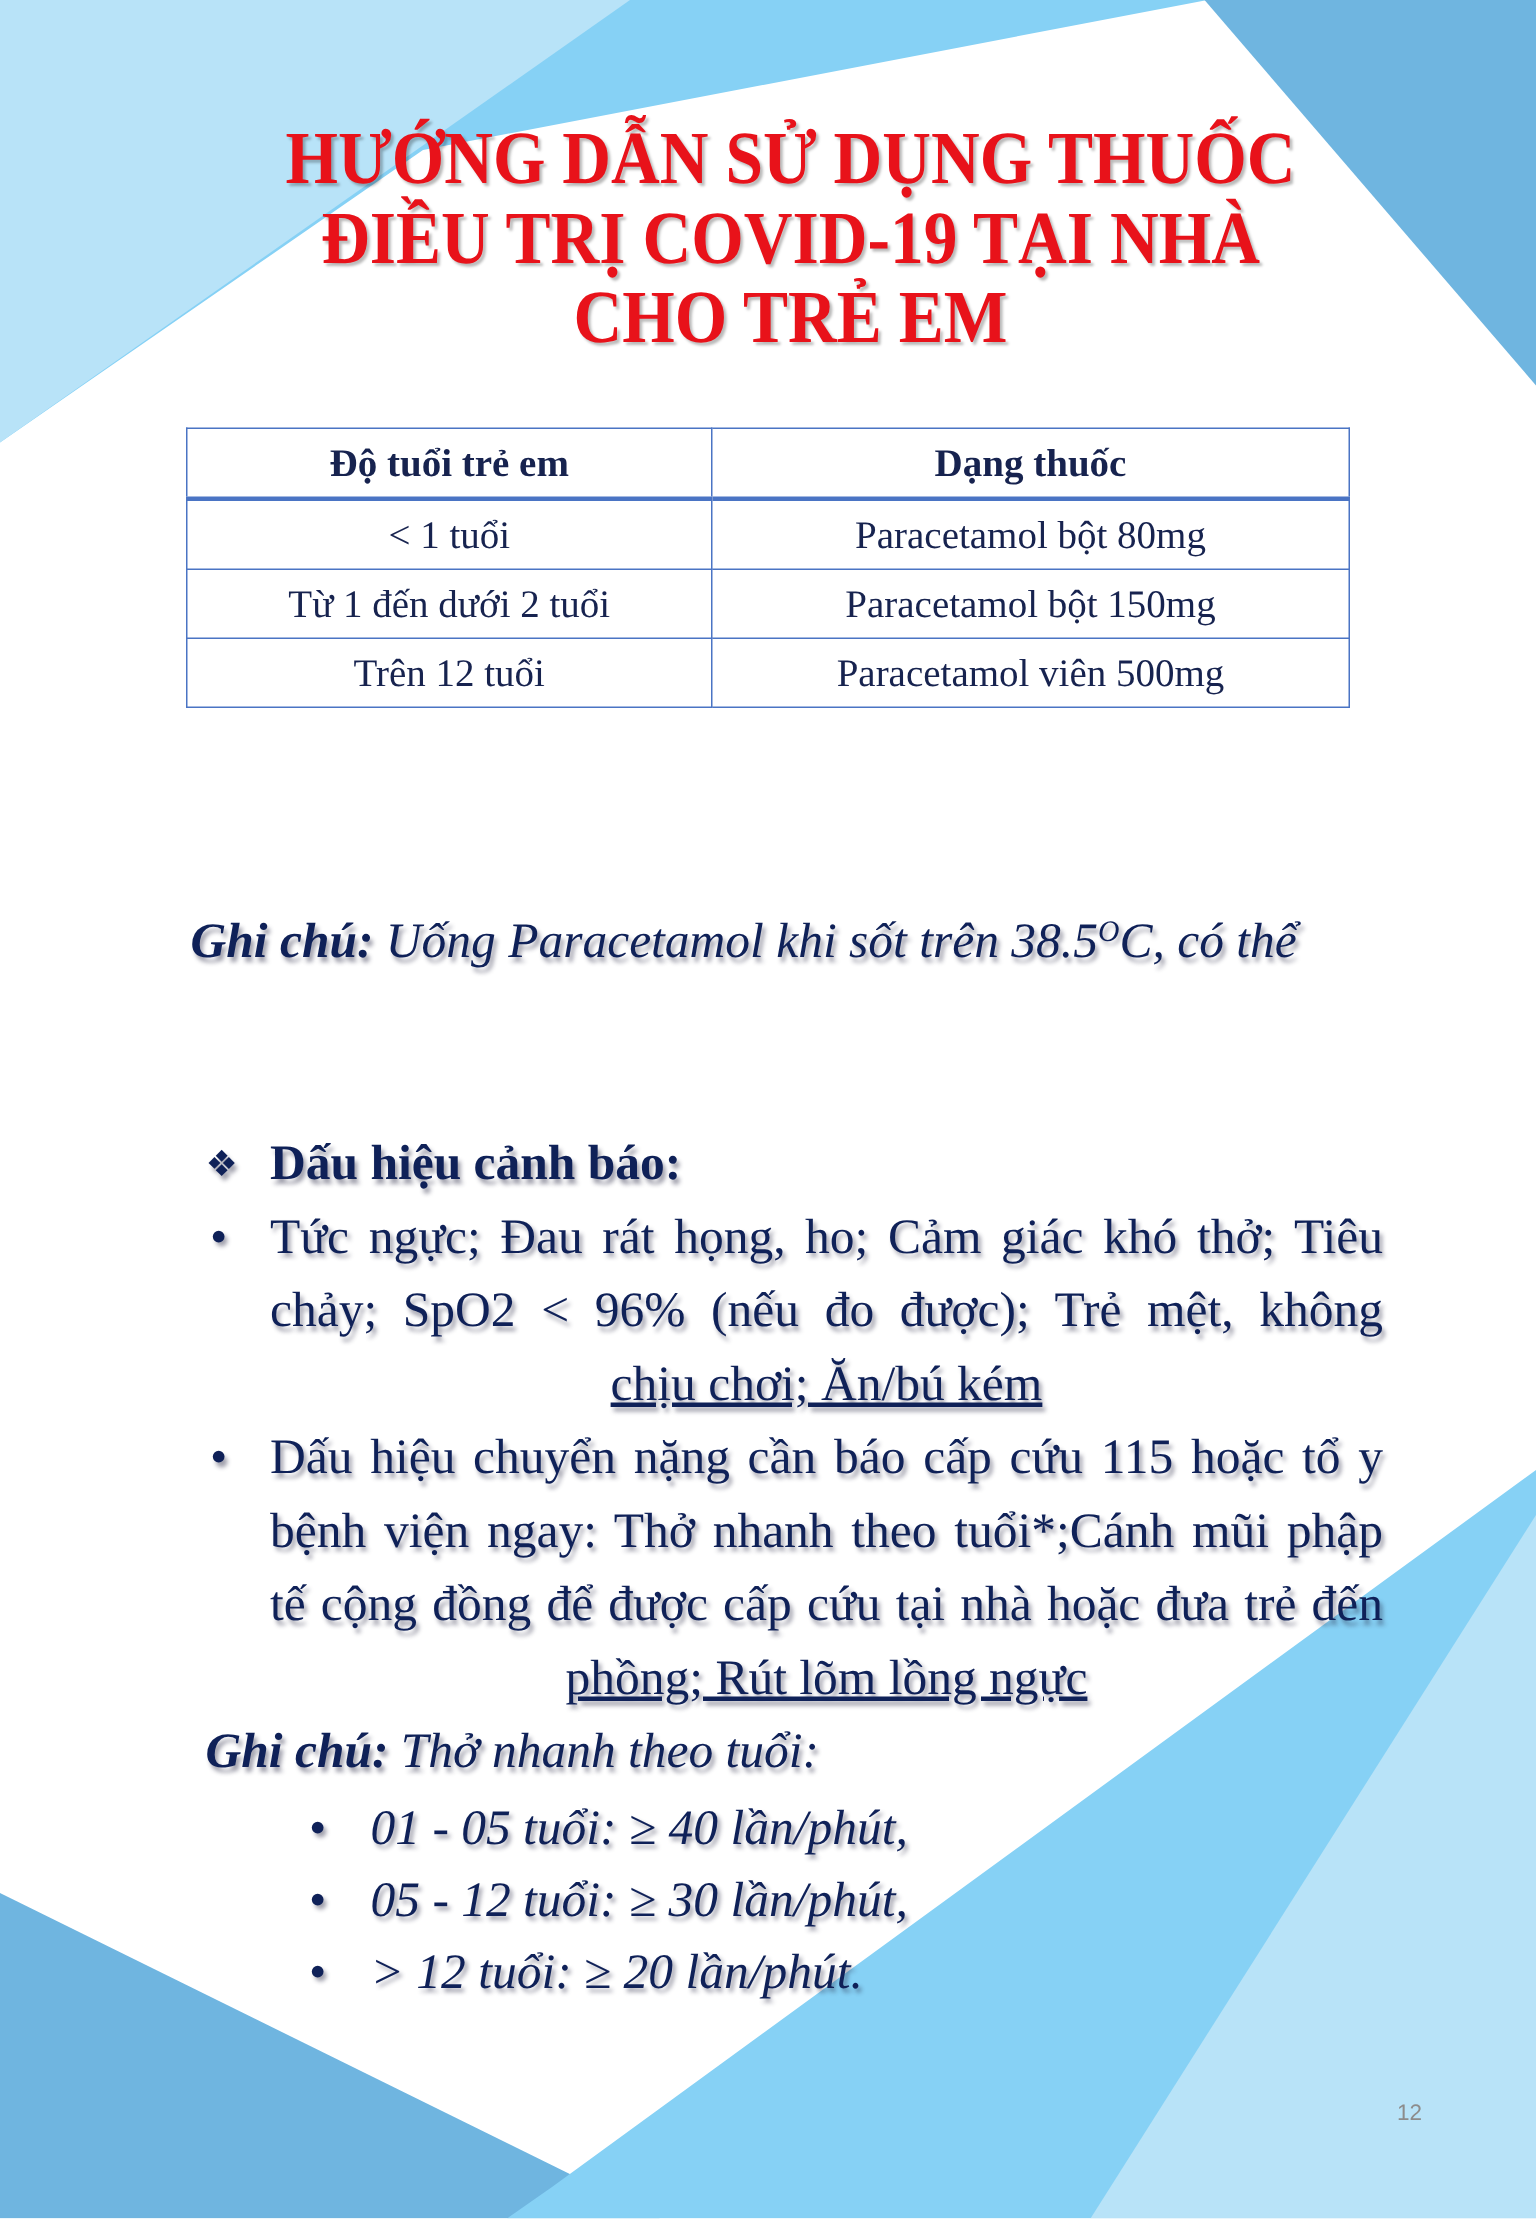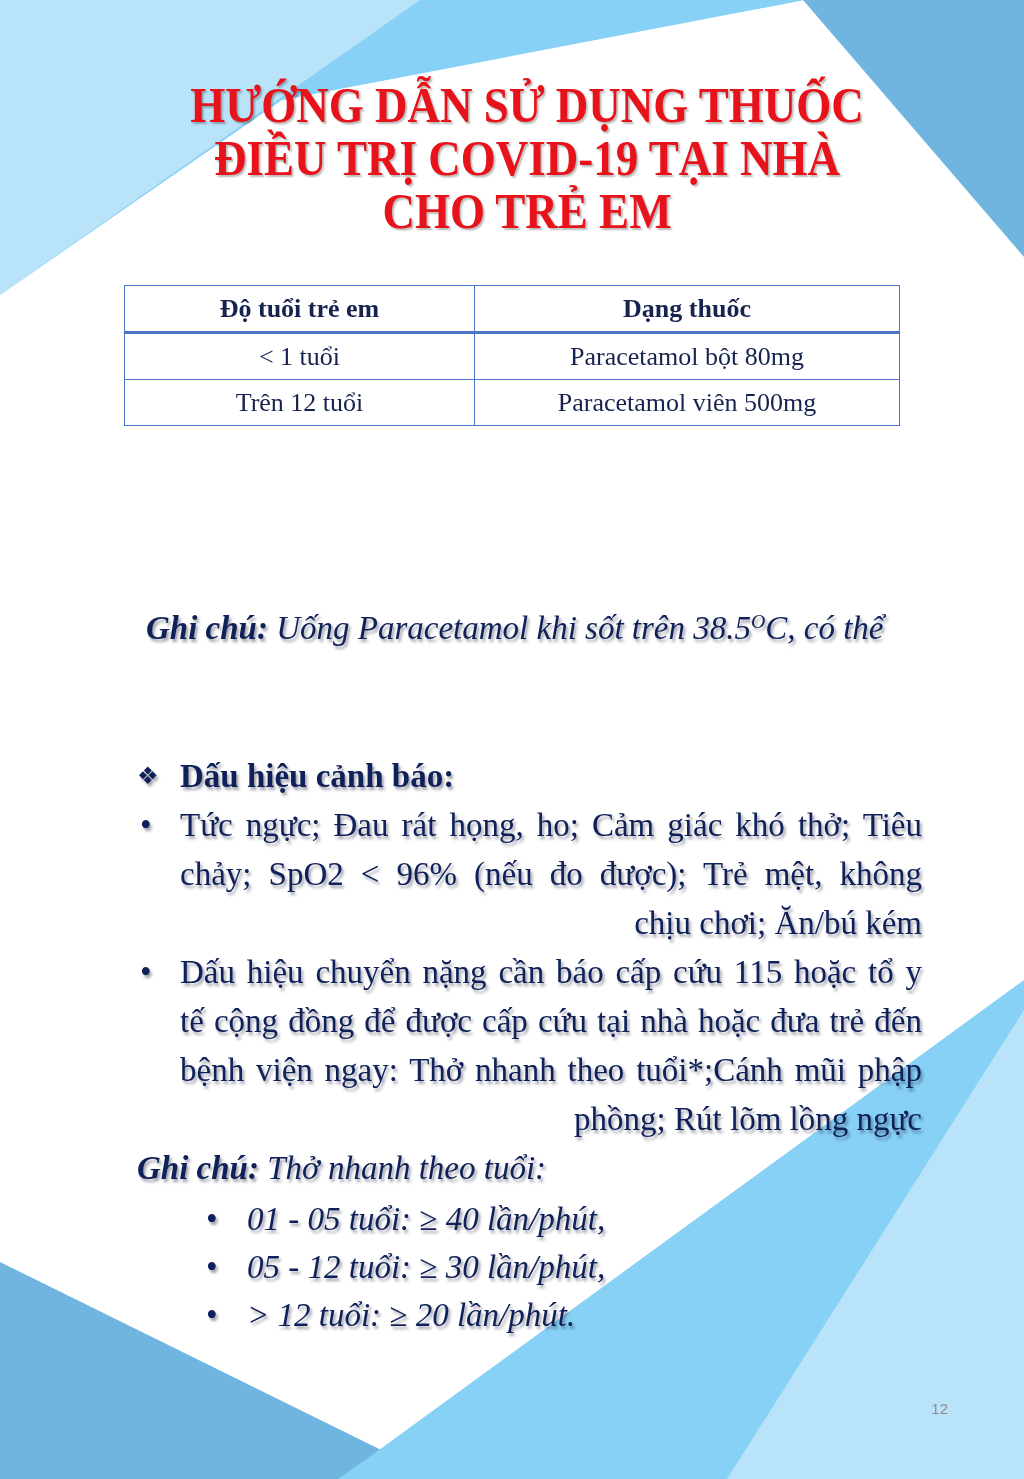--- a/index.html
+++ b/index.html
@@ -14,31 +14,31 @@
          font-weight:bold;font-size:50px;line-height:53px;color:var(--title);
          text-shadow:2px 2px 2px rgba(0,0,0,0.28);}
   .title .tl{display:block;transform:scaleX(0.9);white-space:nowrap;}
   table.dose{position:absolute;left:124px;top:285px;width:775px;border-collapse:collapse;
              table-layout:fixed;font-size:26px;color:var(--table-text);background:#ffffff;padding-left:16px;}
   table.dose td, table.dose th{border:1.5px solid var(--border);height:45px;padding:0;
              text-align:center;vertical-align:middle;white-space:nowrap;}
   table.dose th{font-weight:bold;border-bottom:3px solid var(--border);}
   table.dose col.c1{width:350px;} table.dose col.c2{width:425px;}
   .txt{text-shadow:2px 3px 3px rgba(30,30,60,0.42);}
-  .note1{position:absolute;left:146px;top:604px;width:790px;font-size:33px;line-height:49px;font-style:italic;}
+  .note1{position:absolute;left:127px;top:604px;width:790px;font-size:33px;line-height:49px;font-style:italic;}
   .note1 .ln{white-space:nowrap;}
   .bi{font-weight:bold;font-style:italic;}
   sup{font-size:0.6em;line-height:0;vertical-align:0.55em;}
   .warn{position:absolute;left:137px;top:752px;width:785px;font-size:33px;line-height:49px;}
   .heading{position:relative;padding-left:43px;font-weight:bold;white-space:nowrap;}
   .heading .diamond{position:absolute;left:0;top:0;font-family:"DejaVu Sans",sans-serif;font-size:24px;font-weight:normal;}
   .item{position:relative;padding-left:43px;}
   .item .bullet{position:absolute;left:3px;top:0;}
   .ln.j{text-align:justify;text-align-last:justify;}
-  .ln.l{text-align:right;white-space:nowrap;}
+  .ln.l{text-align:center;white-space:nowrap;text-decoration:underline;}
   .note2{font-style:italic;white-space:nowrap;}
   .sub{margin-top:2px;line-height:48px;font-style:italic;}
   .sub .si{position:relative;padding-left:110px;white-space:nowrap;}
   .sub .si .bullet{position:absolute;left:69px;top:0;font-style:normal;}
   .pagenum{position:absolute;left:918px;top:1400px;width:30px;text-align:right;
            font-family:"Liberation Sans",sans-serif;font-size:15px;color:var(--pagenum);}
 </style>
 </head>
 <body>
 
@@ -69,20 +69,24 @@
         <th>Độ tuổi trẻ em</th>
         <th>Dạng thuốc</th>
       </tr>
     </thead>
     <tbody>
       <tr>
         <td>&lt; 1 tuổi</td>
         <td>Paracetamol bột 80mg</td>
       </tr>
       <tr>
+        <td>Từ 1 đến dưới 2 tuổi</td>
+        <td>Paracetamol bột 150mg</td>
+      </tr>
+      <tr>
         <td>Trên 12 tuổi</td>
         <td>Paracetamol viên 500mg</td>
       </tr>
     </tbody>
   </table>
 
   <div class="note1 txt">
     <div class="ln">
       <span class="bi">Ghi chú:</span><span> Uống Paracetamol khi sốt trên 38.5</span><sup>O</sup><span>C, có thể</span>
     </div>
@@ -97,22 +101,22 @@
     <div class="item">
       <span class="bullet">•</span>
       <div class="ln j">Tức ngực; Đau rát họng, ho; Cảm giác khó thở; Tiêu</div>
       <div class="ln j">chảy;  SpO2 &lt; 96% (nếu đo được); Trẻ mệt, không</div>
       <div class="ln l">chịu chơi; Ăn/bú kém</div>
     </div>
 
     <div class="item">
       <span class="bullet">•</span>
       <div class="ln j">Dấu hiệu chuyển nặng cần báo cấp cứu 115 hoặc tổ y</div>
+      <div class="ln j">bệnh viện ngay: Thở nhanh theo tuổi*;Cánh mũi phập</div>
       <div class="ln j">tế cộng đồng để được cấp cứu tại nhà hoặc đưa trẻ đến</div>
-      <div class="ln j">bệnh viện ngay: Thở nhanh theo tuổi*;Cánh mũi phập</div>
       <div class="ln l">phồng; Rút lõm lồng ngực</div>
     </div>
 
     <div class="note2">
       <span class="bi">Ghi chú:</span><span> Thở nhanh theo tuổi:</span>
     </div>
 
     <div class="sub">
       <div class="si">
         <span class="bullet">•</span>

